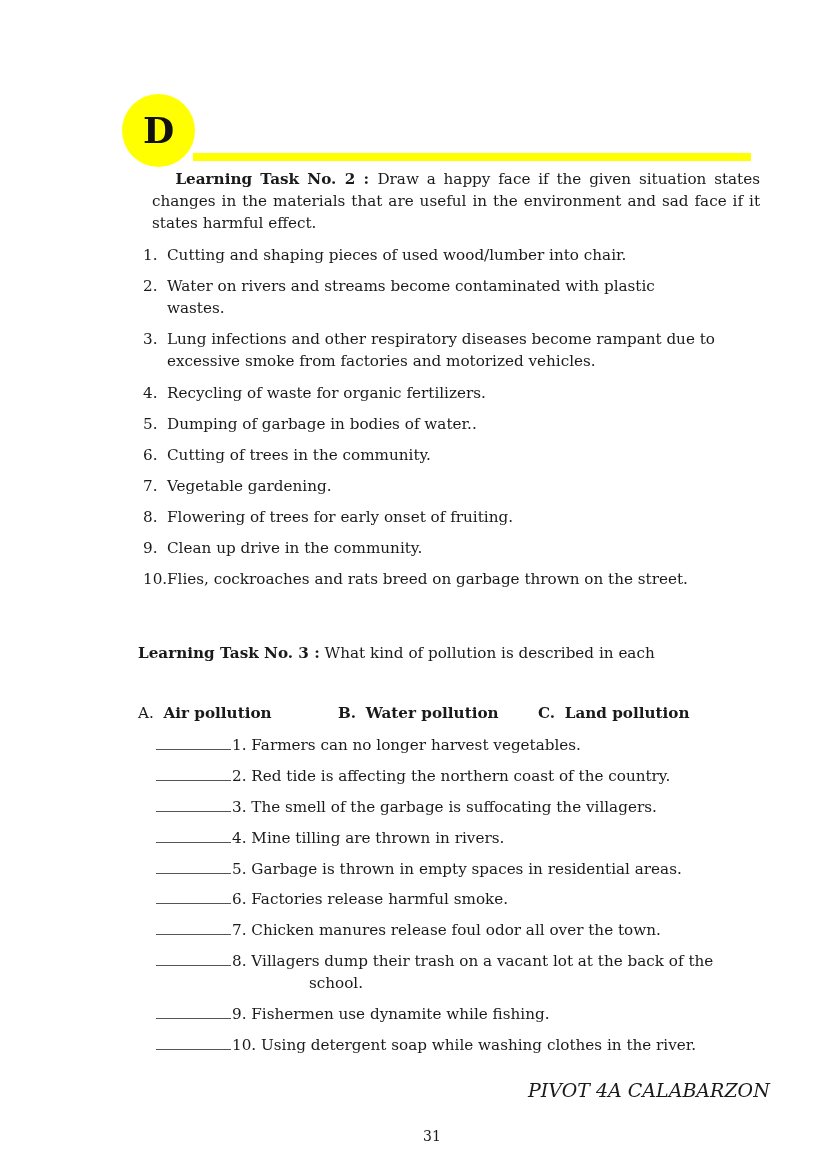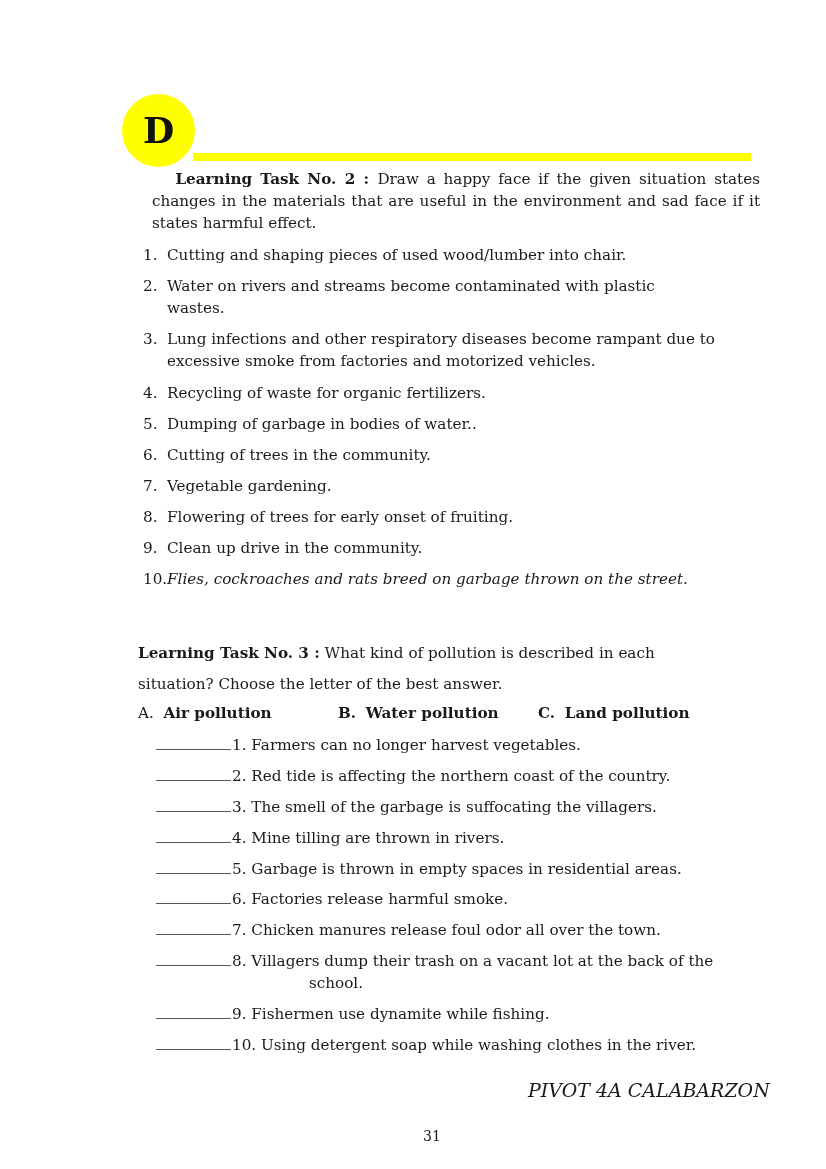--- a/index.html
+++ b/index.html
@@ -70,27 +70,26 @@
   <div class="row" style="top:262px;">
     <span class="num">8.</span>
     <span class="txt">Flowering of trees for early onset of fruiting.</span>
   </div>
   <div class="row" style="top:293px;">
     <span class="num">9.</span>
     <span class="txt">Clean up drive in the community.</span>
   </div>
   <div class="row" style="top:324px;">
     <span class="num">10.</span>
-    <span class="txt" style="text-align:justify;font-style:italic;">Flies, cockroaches and rats breed on garbage thrown on the street.</span>
+    <span class="txt" style="text-align:justify;">Flies, cockroaches and rats breed on garbage thrown on the street.</span>
   </div>
 </div>
 
 <div class="abs t lt3" style="line-height:31px;">
   <b>Learning Task  No. 3 :</b><span> What kind of pollution is described in each</span><br>
-  <span>situation? Choose the letter of the best answer.</span>
 </div>
 
 <div class="abs t choices">
   <span class="abs" style="left:0;"><span>A.</span>&nbsp; <b>Air pollution</b></span>
   <span class="abs" style="left:200px;"><b>B.</b>&nbsp; <b>Water pollution</b></span>
   <span class="abs" style="left:400px;"><b>C.</b>&nbsp; <b>Land pollution</b></span>
 </div>
 
 <div class="abs t q" style="top:734px;">
   <span class="blank"></span><span>1.</span> <span>Farmers can no longer harvest vegetables.</span>

